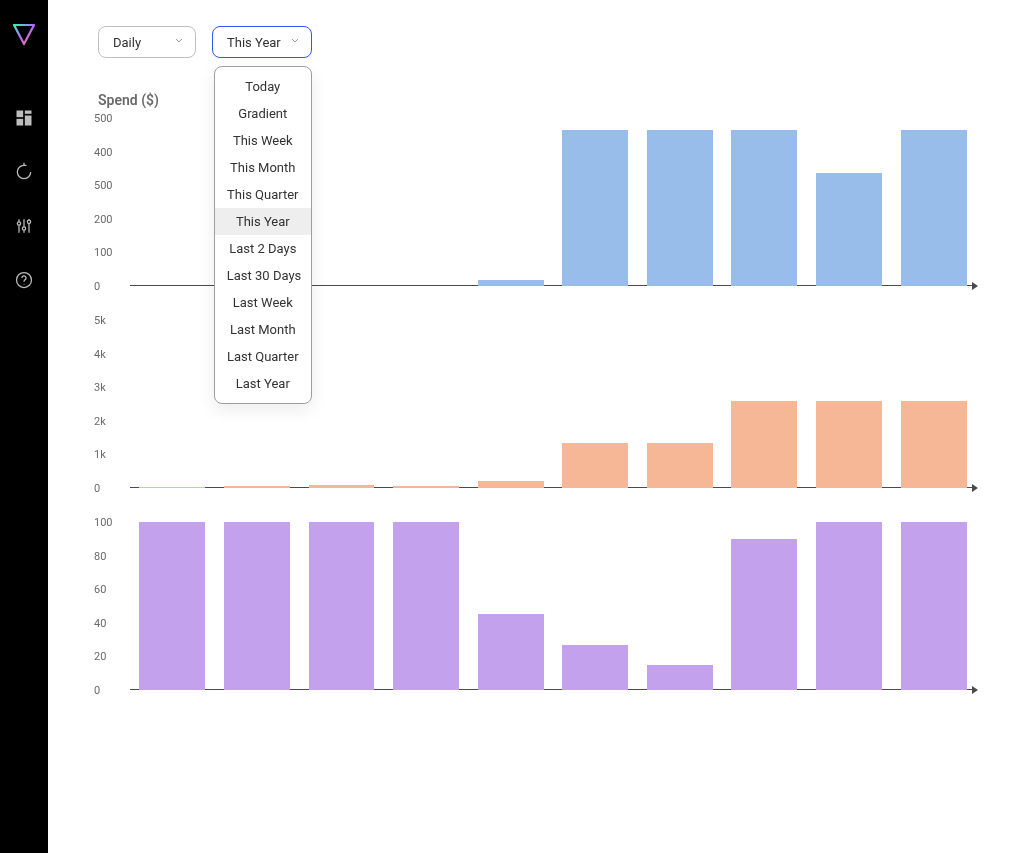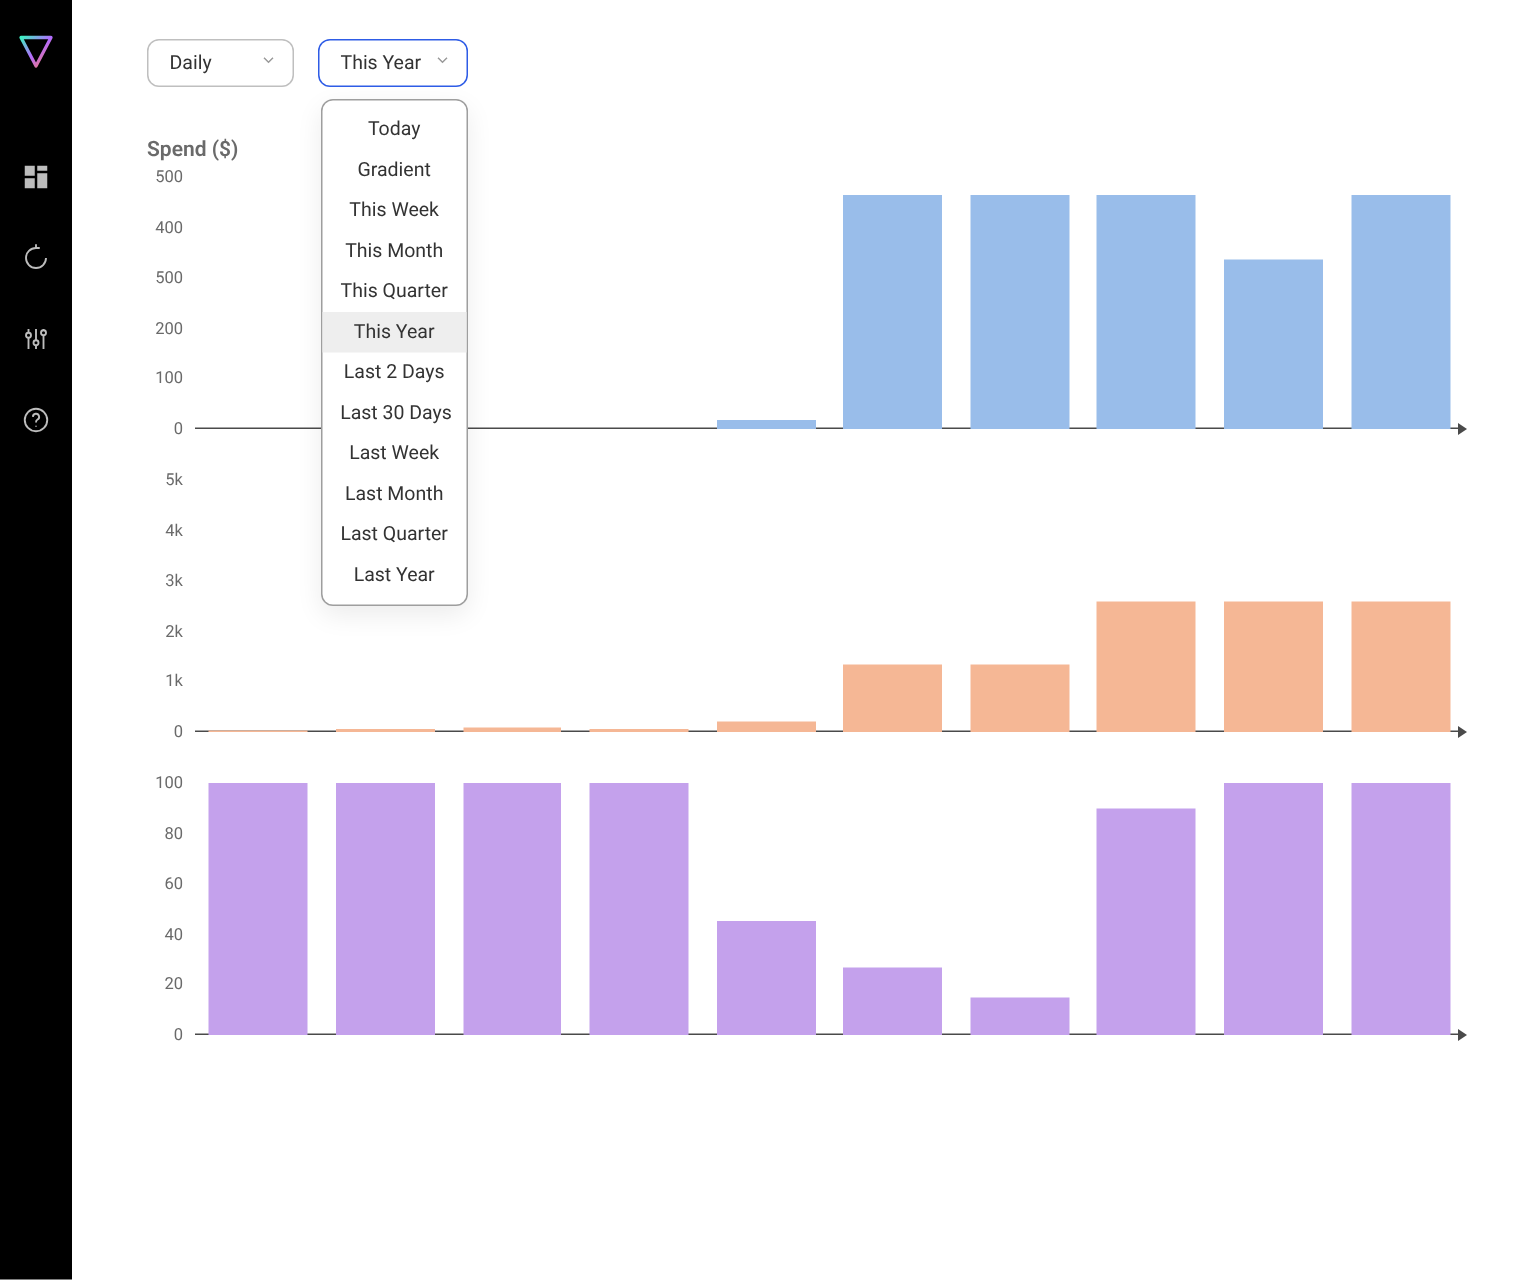--- a/index.html
+++ b/index.html
@@ -25,21 +25,21 @@
   .dd-caret { position:absolute; right:10px; top:50%; transform:translateY(-50%); color:#9a9a9a; }
   .dd-menu { position:absolute; right:0; top:40px; width:98px; background:#fff; border:1px solid #9e9e9e; border-radius:8px; padding:6px 0; box-shadow:0 6px 18px rgba(0,0,0,0.08); z-index:20;text-align:center; }
   .dd-item { padding:6px 12px; font-size:13px; color:#333; cursor:pointer; white-space:nowrap; }
   .dd-item.selected { background:#eee; }
 
   
   .chart-block { margin-top:34px; }
   .chart-title { font-size:14px; font-weight:600; color:#6a6a6a; margin-bottom:10px; }
   .chart-area { position:relative; height:168px; }
   .y-axis { position:absolute; left:0; top:0; bottom:0; width:28px; }
-  .y-tick { position:absolute; right:4px; transform:translateY(50%); font-size:11px; color:#6a6a6a; text-align:right; width:28px; }
+  .y-tick { position:absolute; right:4px; transform:translateY(50%); font-size:11px; color:#6a6a6a; text-align:left; width:28px; }
   .plot { position:absolute; left:32px; right:4px; top:0; bottom:0; }
   .baseline { position:absolute; left:0; right:0; bottom:0; height:0; border-top:1px solid #4a4a4a; }
   .baseline::after { content:""; position:absolute; right:-2px; top:-4px; border-left:6px solid #4a4a4a; border-top:4px solid transparent; border-bottom:4px solid transparent; }
   .bars { position:absolute; left:0; right:0; bottom:0; top:0; display:flex; align-items:flex-end; }
   .slot { flex:1; display:flex; justify-content:center; align-items:flex-end; height:100%; }
   .bar { width:78%; border-radius:0; }
 
 </style>
 </head>
 <body>

